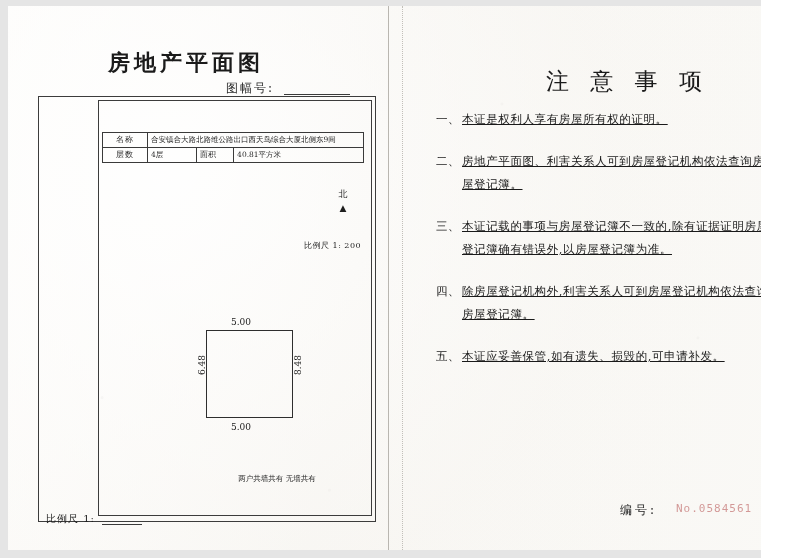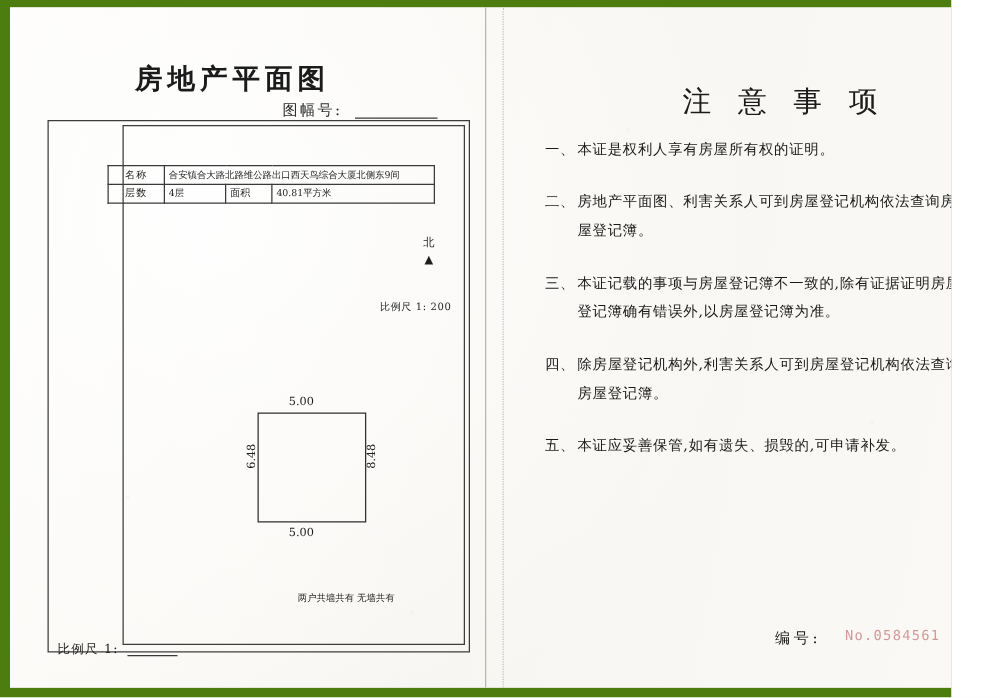--- a/index.html
+++ b/index.html
@@ -7,21 +7,21 @@
     padding: 0;
     background: #ffffff;
   }
   body {
     font-family: "DejaVu Sans", sans-serif;
   }
   #page {
     position: relative;
     width: 761px;
     height: 558px;
-    background: #4d7c0f;
+    background: #e5e5e5;
     overflow: hidden;
   }
   
   .scan {
     position: absolute;
     left: 8px;
     top: 6px;
     width: 784px;
     height: 544px;
     background: #fbfaf8;
@@ -95,21 +95,21 @@
     left: 82px;
     top: 88px;
     width: 272px;
     height: 414px;
     border: 1px solid #3c3c3c;
     border-right: 1px solid #3c3c3c;
   }
   
   .info-table {
     position: absolute;
-    left: 70px;
+    left: 86px;
     top: 120px;
     width: 262px;
     border: 1px solid #3a3a3a;
     border-collapse: collapse;
     font-size: 8px;
     background: transparent;
   }
   .info-table td {
     border: 1px solid #3a3a3a;
     padding: 2px 3px;
@@ -247,20 +247,21 @@
     color: #1a1a1a;
     letter-spacing: 0.6px;
   }
   .notice-item .num {
     width: 26px;
     flex: 0 0 26px;
   }
   .notice-item .txt {
     flex: 1;
     text-indent: 0;
+    text-decoration: underline;
   }
   .footer-no {
     position: absolute;
     left: 212px;
     top: 490px;
     font-family: "DejaVu Serif", serif;
     font-size: 12px;
     letter-spacing: 3px;
     color: #1c1c1c;
   }

